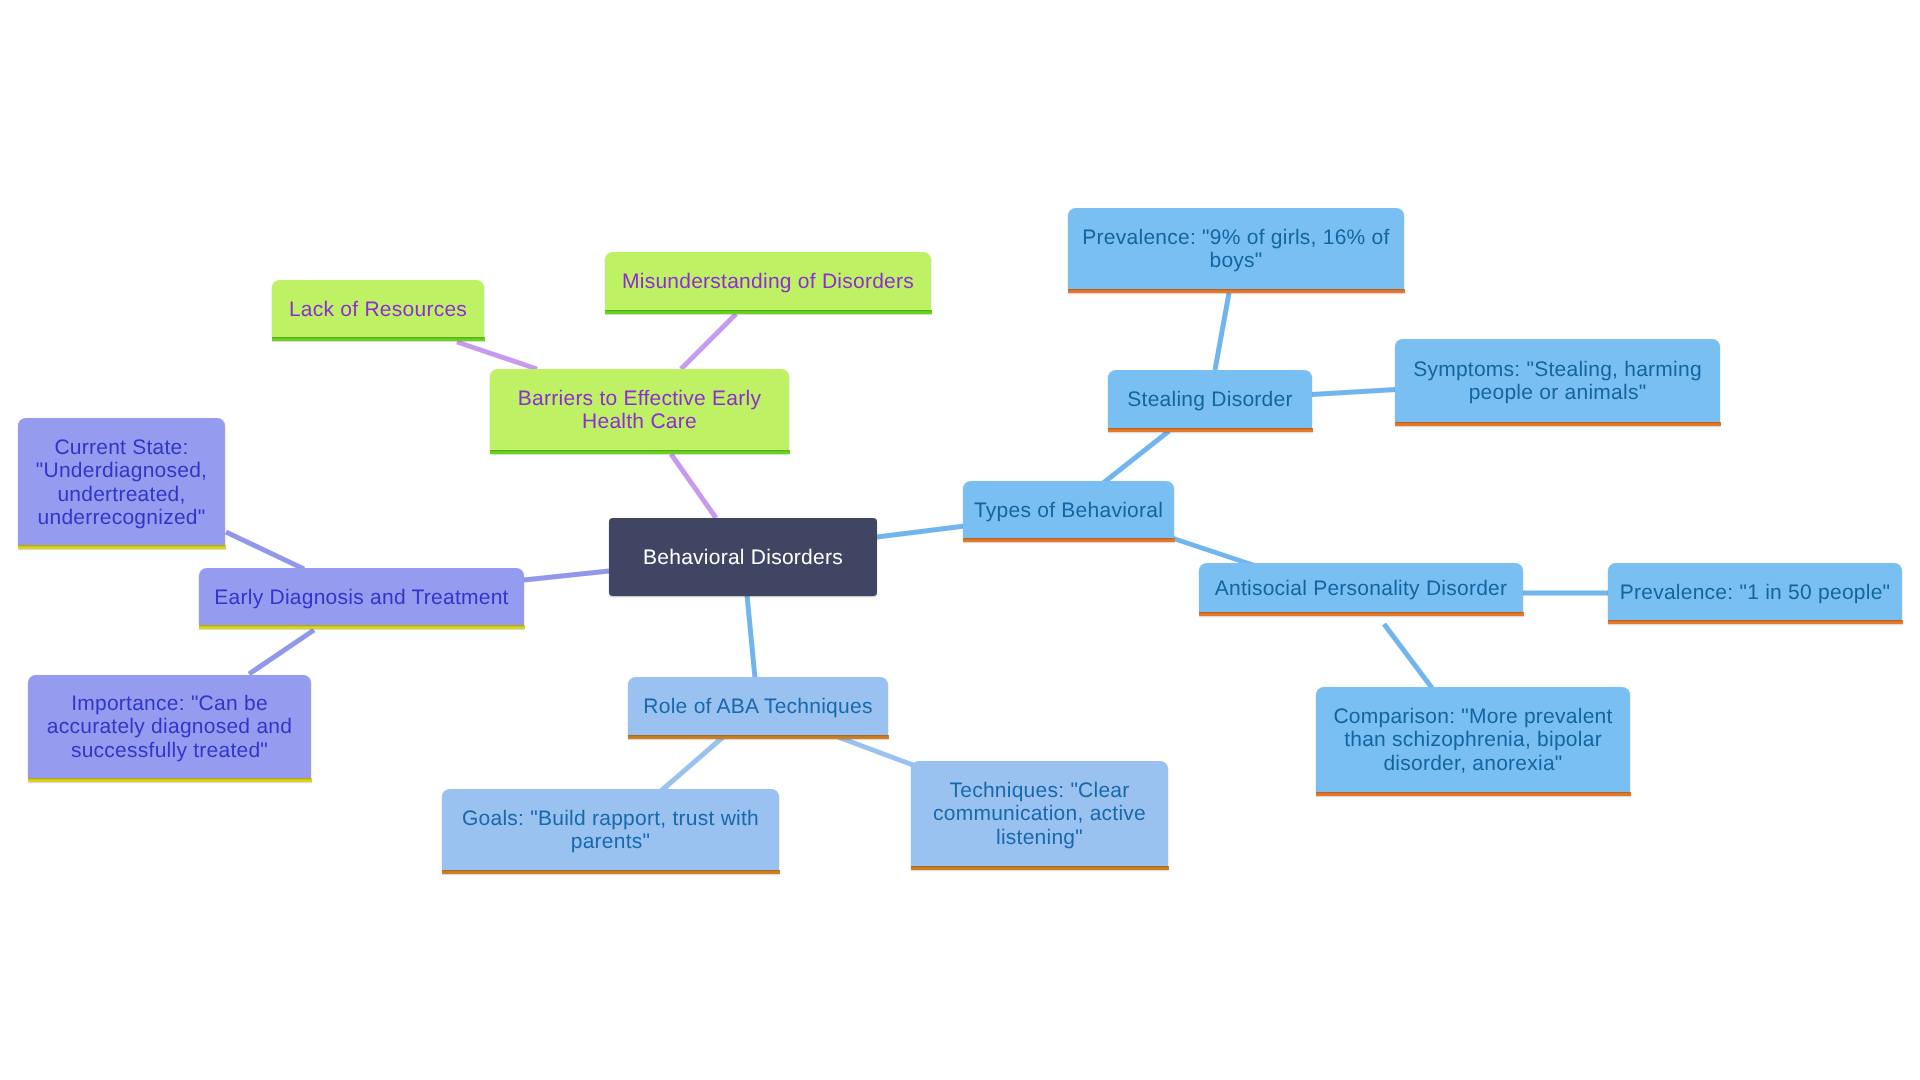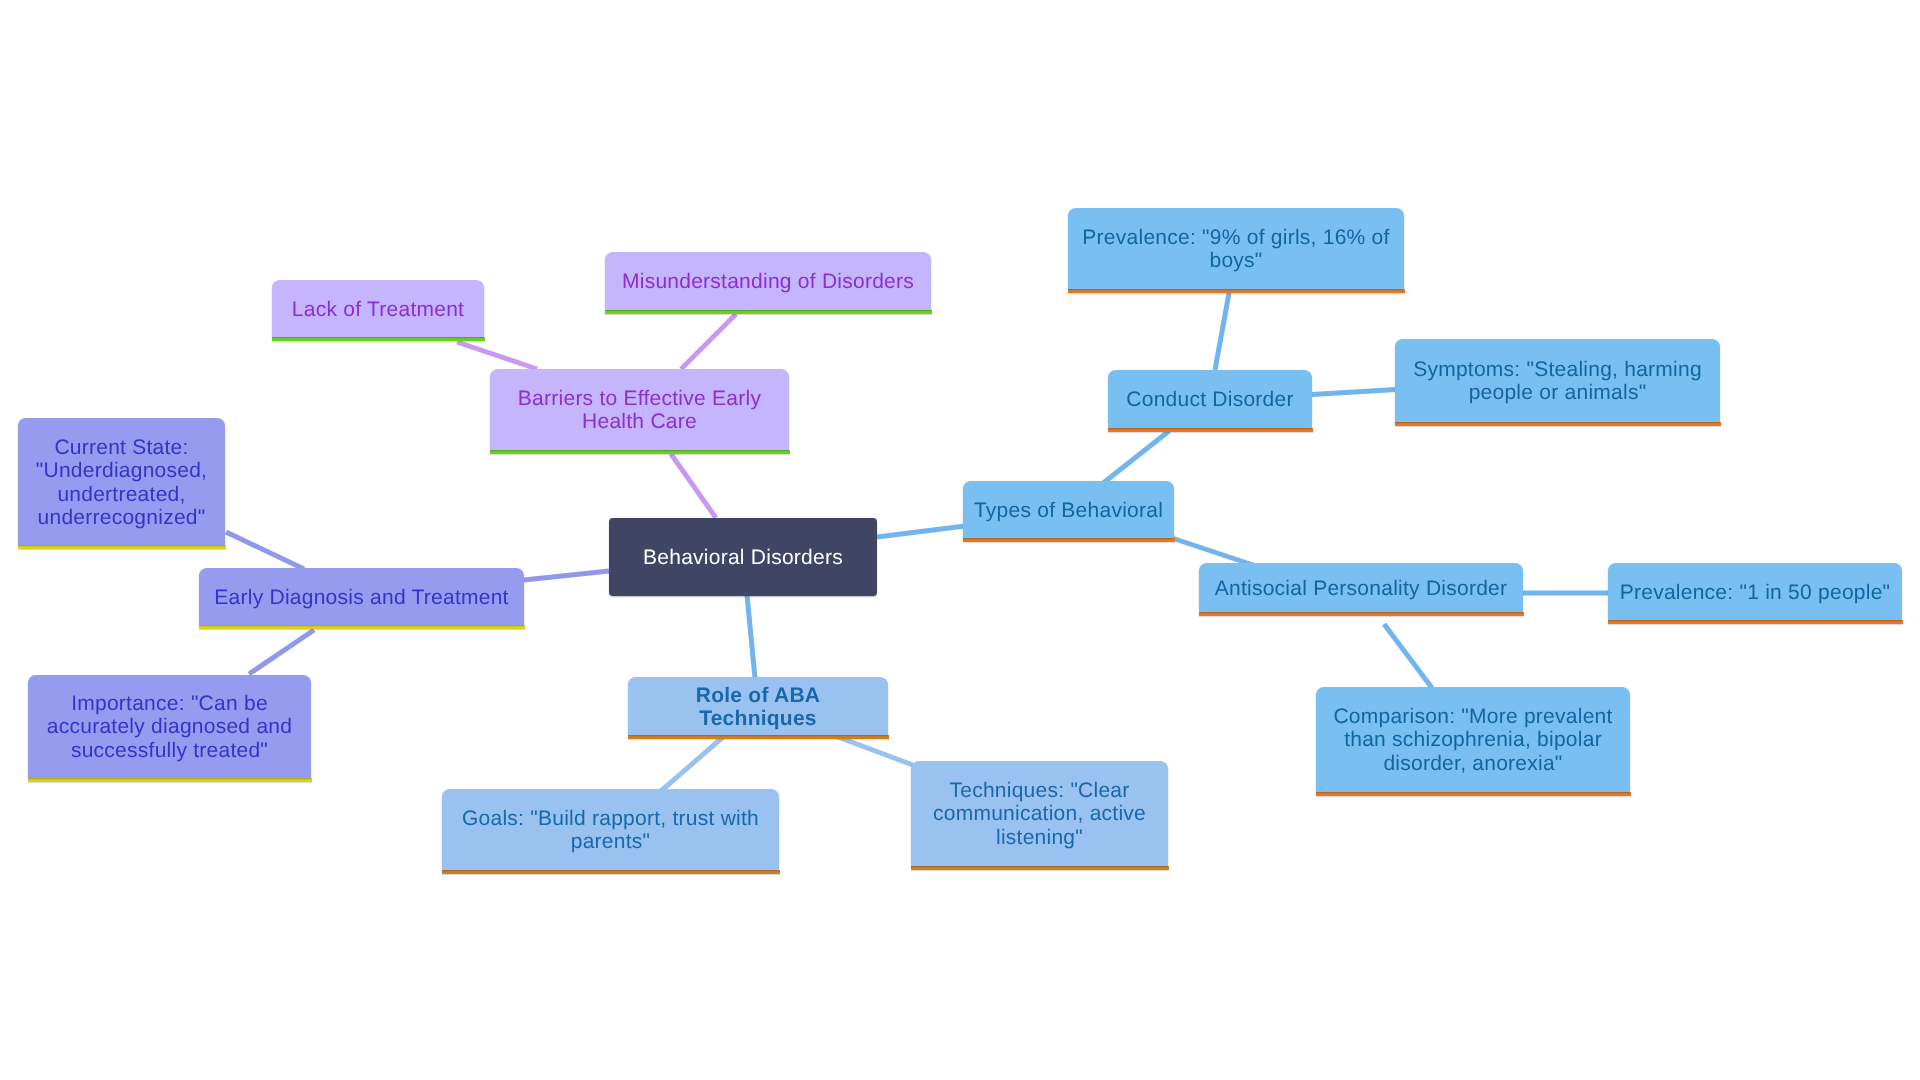--- a/index.html
+++ b/index.html
@@ -15,21 +15,21 @@
         border-radius:8px 8px 0 0;z-index:2;box-shadow:0 1px 1.6px rgba(40,40,50,0.30);}
   .node .accent{position:absolute;left:-0.5px;right:-0.5px;bottom:-4.3px;height:4.3px;z-index:1;
         box-shadow:0 1px 1.2px rgba(40,40,50,0.20);}
   .node .lbl{display:block;width:100%;padding:0 8px;box-sizing:border-box;
         will-change:transform;transform:translate3d(0,1px,0);}
   .n-root .body{background:#3f4562;color:#ffffff;border-radius:4px;}
   .n-blue .body{background:#7abff2;color:#12669e;}
   .n-blue .accent{background:#e87825;}
   .n-blue2 .body{background:#9ac2f0;color:#1868aa;}
   .n-blue2 .accent{background:#cf8120;}
-  .n-purple .body{background:#c4b5fd;color:#8d2ed4;}
+  .n-purple .body{background:#bef264;color:#8d2ed4;}
   .n-purple .accent{background:#67d518;}
   .n-peri .body{background:#959cef;color:#3135c8;}
   .n-peri .accent{background:#dcd414;}
 </style>
 </head>
 <body>
 
 <div id="canvas">
   <svg id="edges" viewBox="0 0 1920 1080">
       <line x1="877" y1="537" x2="965" y2="526" stroke="#72b5ec" stroke-width="5" stroke-linecap="butt"></line>
@@ -57,21 +57,21 @@
       </div>
       <div class="node n-blue" style="left: 963px; top: 481px; width: 211px; height: 56.7px;">
         <div class="accent"></div>
         <div class="body">
           <span class="lbl">Types of Behavioral</span>
         </div>
       </div>
       <div class="node n-blue" style="left: 1108px; top: 370px; width: 204px; height: 57.7px;">
         <div class="accent"></div>
         <div class="body">
-          <span class="lbl">Conduct Disorder</span>
+          <span class="lbl">Stealing Disorder</span>
         </div>
       </div>
       <div class="node n-blue" style="left: 1068px; top: 208px; width: 336px; height: 80.7px;">
         <div class="accent"></div>
         <div class="body">
           <span class="lbl">Prevalence: "9% of girls, 16% of boys"</span>
         </div>
       </div>
       <div class="node n-blue" style="left: 1395px; top: 339px; width: 325px; height: 82.7px;">
         <div class="accent"></div>
@@ -90,21 +90,21 @@
         <div class="body">
           <span class="lbl">Prevalence: "1 in 50 people"</span>
         </div>
       </div>
       <div class="node n-blue" style="left: 1316px; top: 687px; width: 314px; height: 104.7px;">
         <div class="accent"></div>
         <div class="body">
           <span class="lbl">Comparison: "More prevalent than schizophrenia, bipolar disorder, anorexia"</span>
         </div>
       </div>
-      <div class="node n-blue2" style="left: 628px; top: 677px; width: 260px; height: 57.7px; font-weight: bold;">
+      <div class="node n-blue2" style="left: 628px; top: 677px; width: 260px; height: 57.7px;">
         <div class="accent"></div>
         <div class="body">
           <span class="lbl">Role of ABA Techniques</span>
         </div>
       </div>
       <div class="node n-blue2" style="left: 442px; top: 789px; width: 337px; height: 80.7px;">
         <div class="accent"></div>
         <div class="body">
           <span class="lbl">Goals: "Build rapport, trust with parents"</span>
         </div>
@@ -117,21 +117,21 @@
       </div>
       <div class="node n-purple" style="left: 490px; top: 369px; width: 299px; height: 80.7px;">
         <div class="accent"></div>
         <div class="body">
           <span class="lbl">Barriers to Effective Early Health Care</span>
         </div>
       </div>
       <div class="node n-purple" style="left: 272px; top: 280px; width: 212px; height: 56.7px;">
         <div class="accent"></div>
         <div class="body">
-          <span class="lbl">Lack of Treatment</span>
+          <span class="lbl">Lack of Resources</span>
         </div>
       </div>
       <div class="node n-purple" style="left: 605px; top: 252px; width: 326px; height: 57.7px;">
         <div class="accent"></div>
         <div class="body">
           <span class="lbl">Misunderstanding of Disorders</span>
         </div>
       </div>
       <div class="node n-peri" style="left: 199px; top: 568px; width: 325px; height: 56.7px;">
         <div class="accent"></div>

